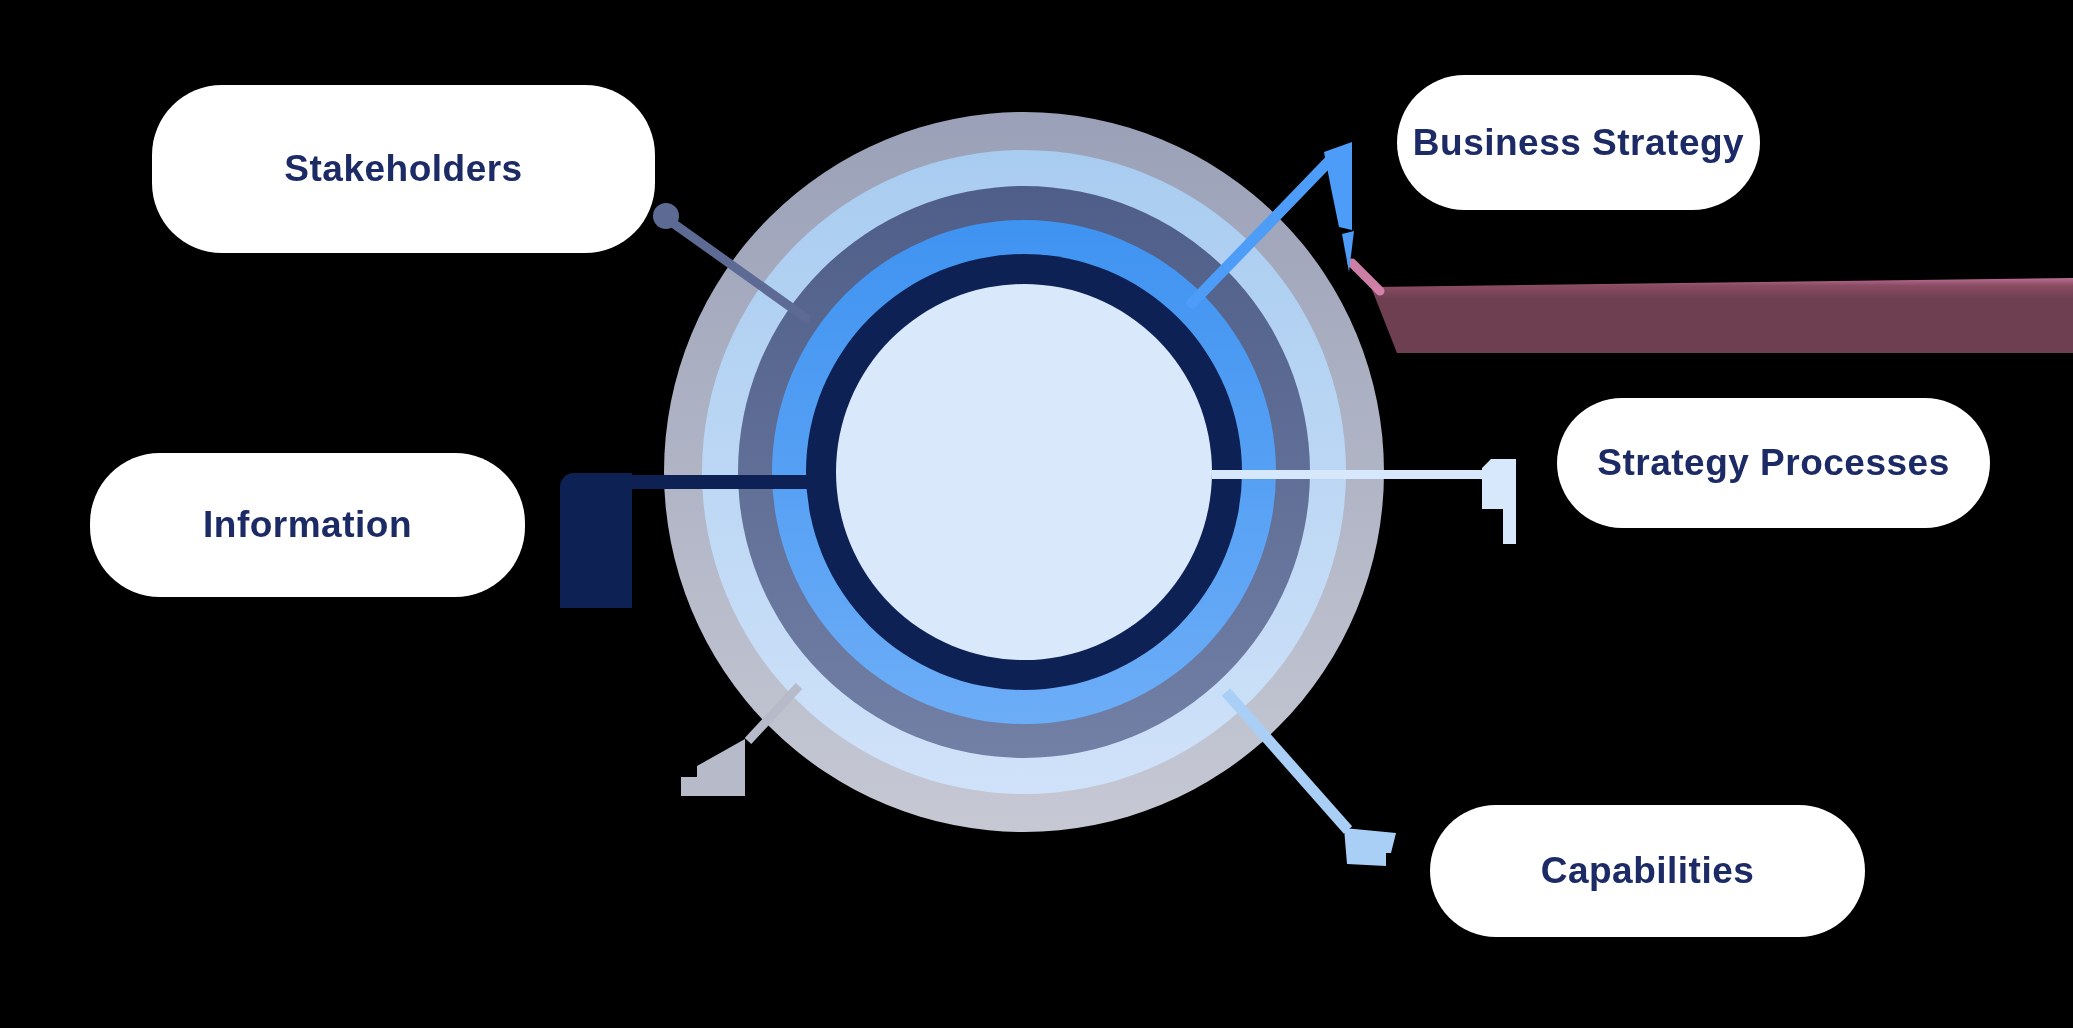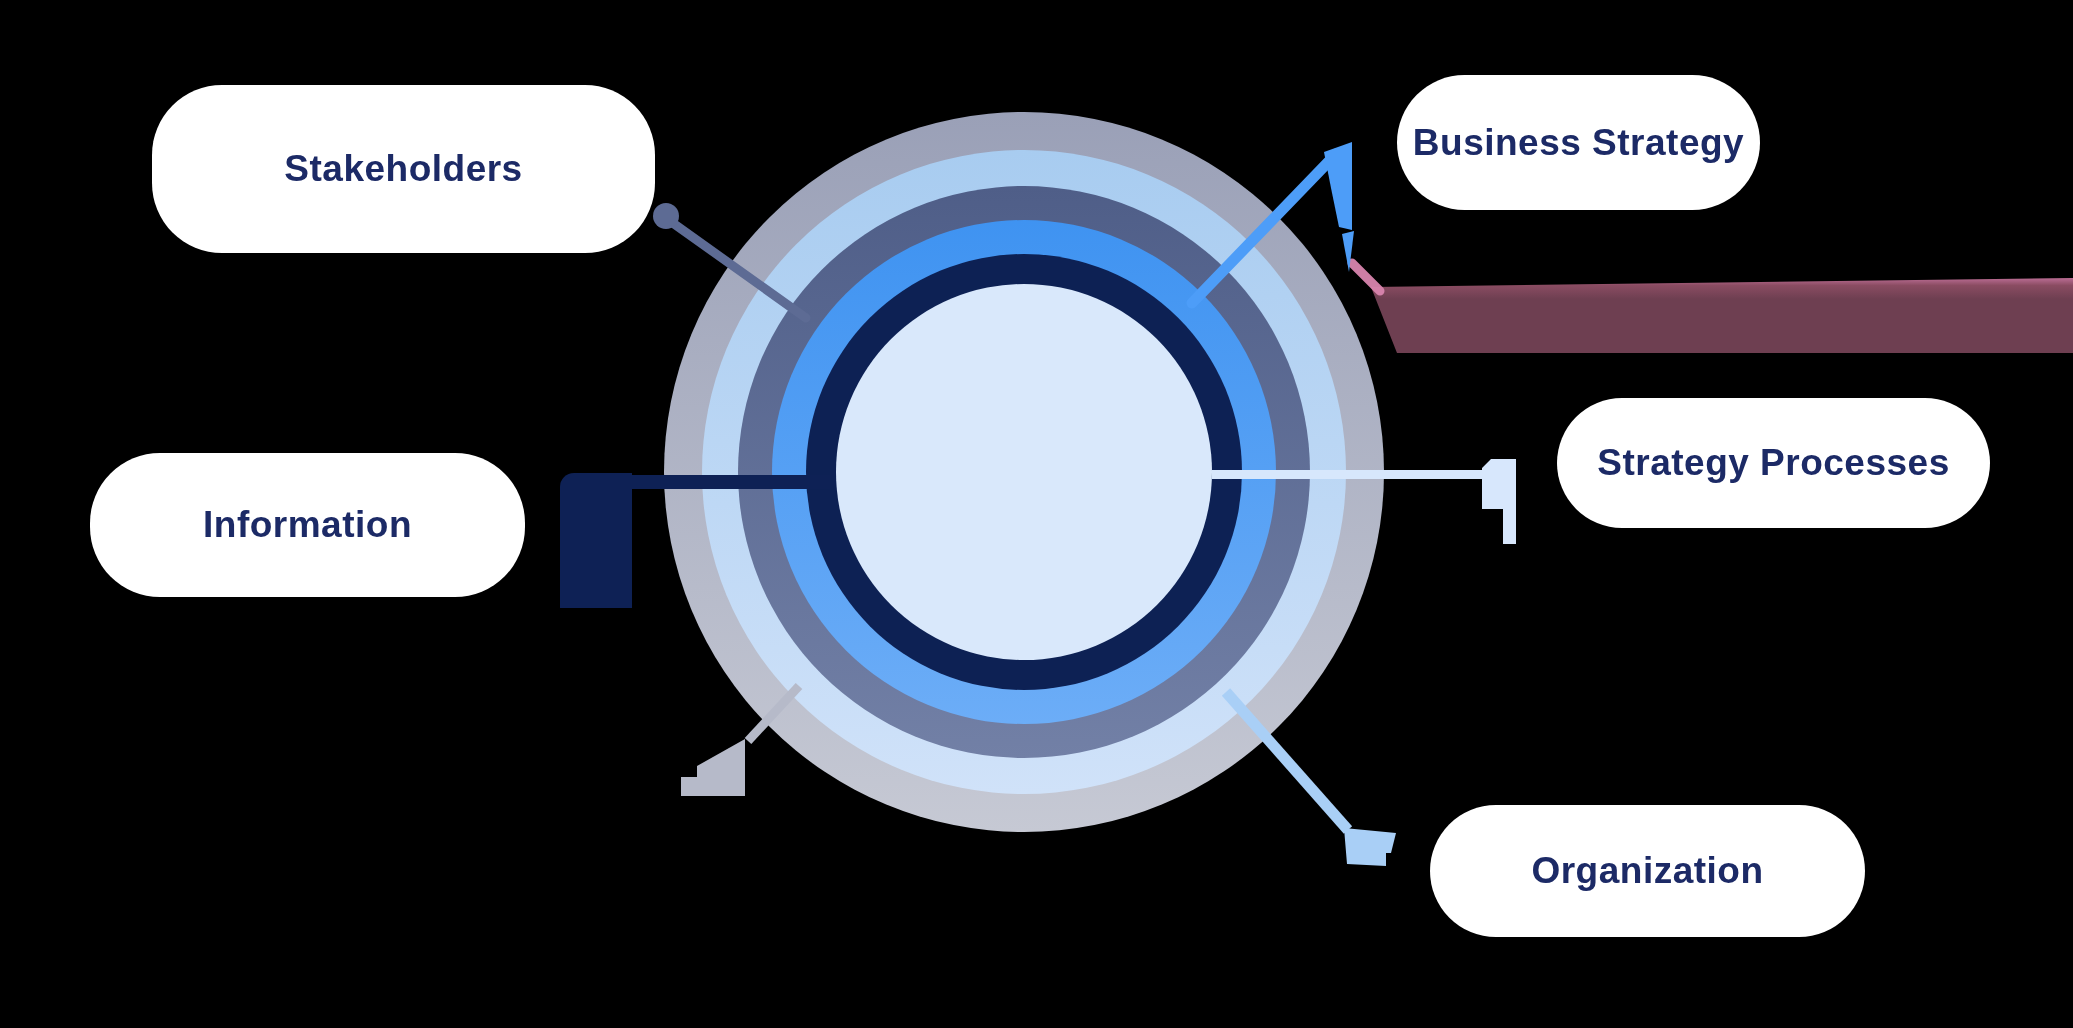--- a/index.html
+++ b/index.html
@@ -96,16 +96,16 @@
   <div class="pill pill-information">
     <span>Information</span>
   </div>
   <div class="pill pill-strategy">
     <span>Business Strategy</span>
   </div>
   <div class="pill pill-processes">
     <span>Strategy Processes</span>
   </div>
   <div class="pill pill-capabilities">
-    <span>Organization</span>
+    <span>Capabilities</span>
   </div>
 
 </div>
 
 </body></html>

